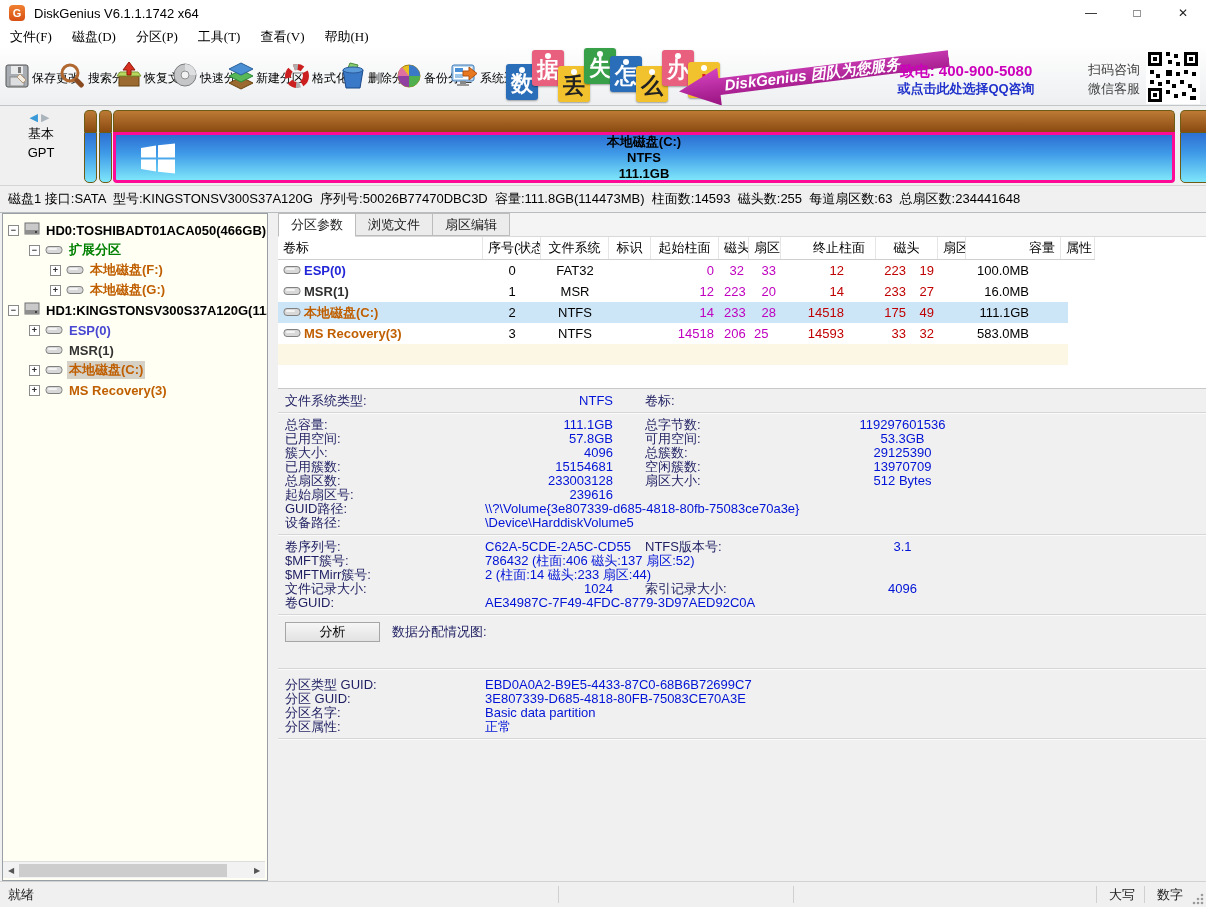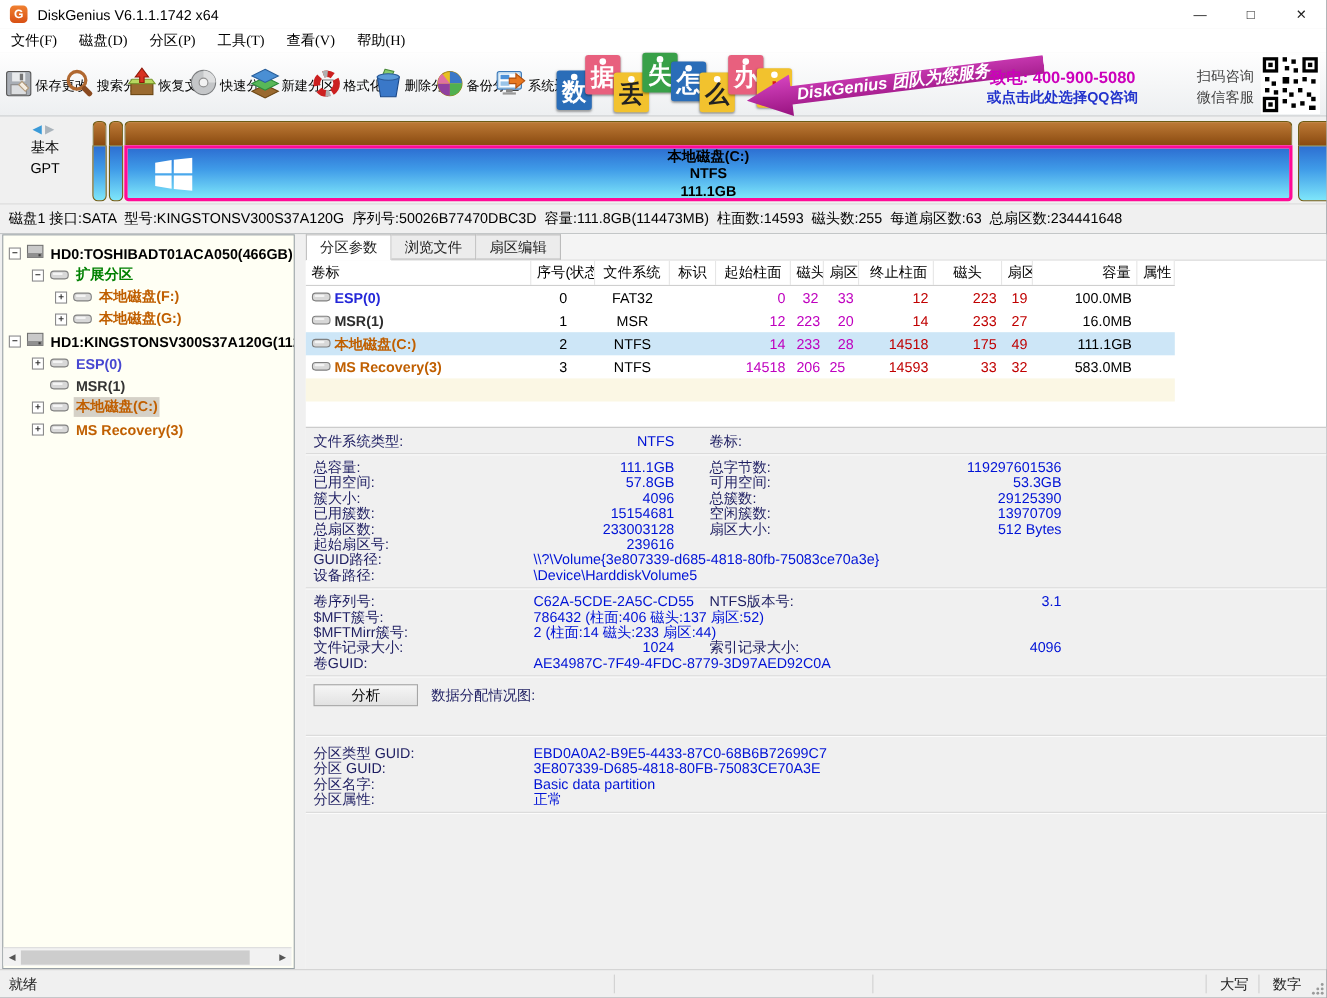--- a/index.html
+++ b/index.html
@@ -78,21 +78,21 @@
 .chs-start{color:var(--chs_start)}.chs-end{color:var(--chs_end)}
 .lab-blue{color:#2326d8}.lab-orange{color:var(--orange)}.lab-dark{color:#2e2e2e}
 
 .details{position:absolute;top:175px;left:0;right:0;bottom:0;background:#f0f0f0;border-top:1px solid #c8c8c8;font-size:13px;color:var(--label_color);padding-top:5px}
 .drow{position:relative;height:14px;line-height:14px;white-space:nowrap}
 .dl{display:inline-block;padding-left:7px;width:200px}
 .dv{position:absolute;top:0;color:var(--value_color)}
 .dv-r{left:200px;width:135px;text-align:right}
 .dv-c{left:207px}
 .dl2{position:absolute;top:0;left:367px}
-.dv2{position:absolute;top:0;left:502px;width:185px;text-align:right;color:var(--value_color)}
+.dv2{position:absolute;top:0;left:532px;width:185px;text-align:center;color:var(--value_color)}
 .divider{height:2px;border-top:1px solid #d6d6d6;border-bottom:1px solid #fbfbfb;margin:4px 0}
 .divider.m2{margin-bottom:6px}
 .divider.m3{margin-top:26px;margin-bottom:8px}
 .btnrow{height:20px;margin:6px 0 0 7px;display:flex;align-items:center}
 .analyze{width:95px;height:20px;font-size:13px;font-family:inherit;background:linear-gradient(#f6f6f6,#e2e2e2);border:1px solid #a6a6a6;color:#000}
 .alloc{margin-left:12px;color:var(--label_color)}
 
 .statusbar{position:absolute;bottom:0;left:0;width:100%;height:26px;background:#f0f0f0;border-top:1px solid #d2d2d2;font-size:13px;color:#222}
 .sb-ready{position:absolute;left:8px;line-height:25px}
 .sb-sep{position:absolute;top:4px;bottom:4px;width:1px;background:#d0d0d0}
@@ -400,21 +400,21 @@
           <button class="tab">扇区编辑</button>
         </div>
       <div class="thead" id="thead">
           <span class="th" style="width: 205px; text-align: left;">卷标</span>
           <span class="th" style="width: 58px; text-align: center;">序号(状态)</span>
           <span class="th" style="width: 68px; text-align: center;">文件系统</span>
           <span class="th" style="width: 42px; text-align: center;">标识</span>
           <span class="th" style="width: 68px; text-align: center;">起始柱面</span>
           <span class="th" style="width: 30px; text-align: center;">磁头</span>
           <span class="th" style="width: 32px; text-align: center;">扇区</span>
-          <span class="th" style="width: 68px; text-align: right;">终止柱面</span>
+          <span class="th" style="width: 68px; text-align: left; margin-left: 27px;">终止柱面</span>
           <span class="th" style="width: 62px; text-align: center;">磁头</span>
           <span class="th" style="width: 28px; text-align: center;">扇区</span>
           <span class="th" style="width: 95px; text-align: right;">容量</span>
           <span class="th" style="width: 34px; text-align: center;">属性</span>
         </div>
       <div class="tbody" id="tbody">
           <div class="trow">
             <span class="td" style="width: 205px;">
               <span><svg width="18" height="10" viewBox="0 0 18 10">
                   <rect x="1" y="1.5" width="16" height="7" rx="3" fill="#d8d8d8" stroke="#808080"></rect>

